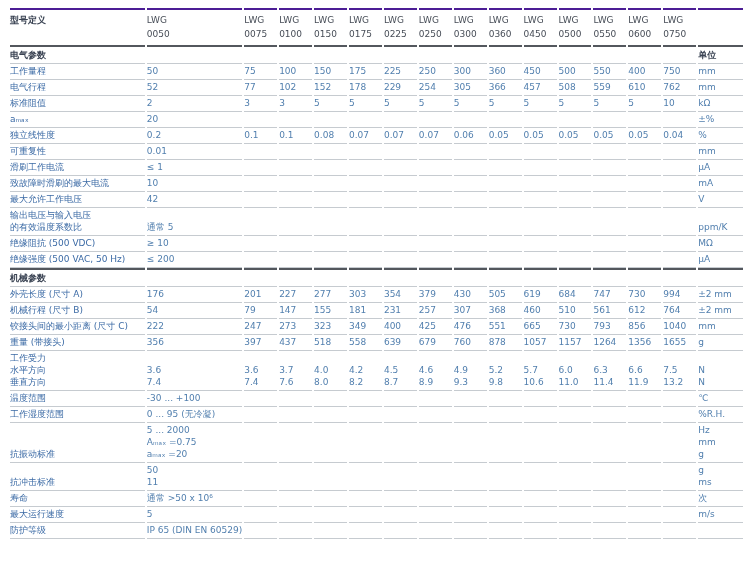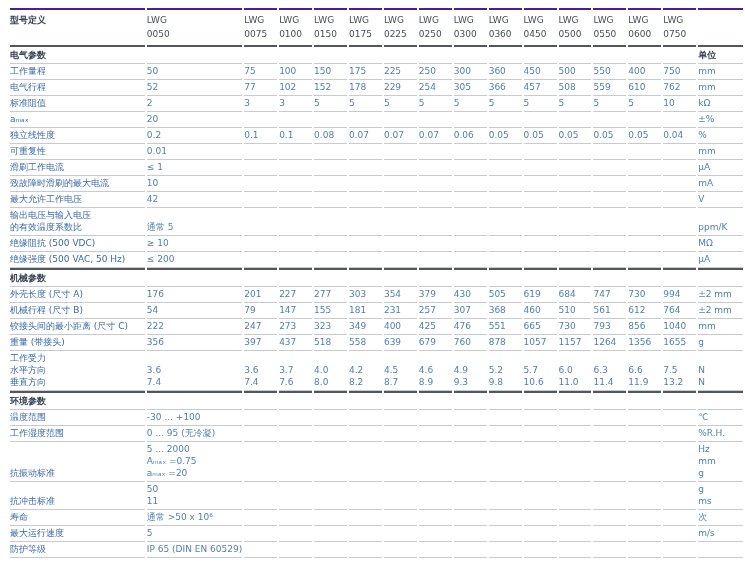--- a/index.html
+++ b/index.html
@@ -1067,40 +1067,20 @@
             <div></div>
             <div>7.5</div>
             <div>13.2</div>
           </td>
           <td class="val unit">
             <div></div>
             <div>N</div>
             <div>N</div>
           </td>
         </tr>
-        <tr class="section-row">
-          <td>
-            <div>环境参数</div>
-          </td>
-          <td></td>
-          <td></td>
-          <td></td>
-          <td></td>
-          <td></td>
-          <td></td>
-          <td></td>
-          <td></td>
-          <td></td>
-          <td></td>
-          <td></td>
-          <td></td>
-          <td></td>
-          <td></td>
-          <td></td>
-        </tr>
         <tr class="data-row">
           <td class="lbl">
             <div>温度范围</div>
           </td>
           <td class="val">
             <div>-30 ... +100</div>
           </td>
           <td class="val">
             <div></div>
           </td>

